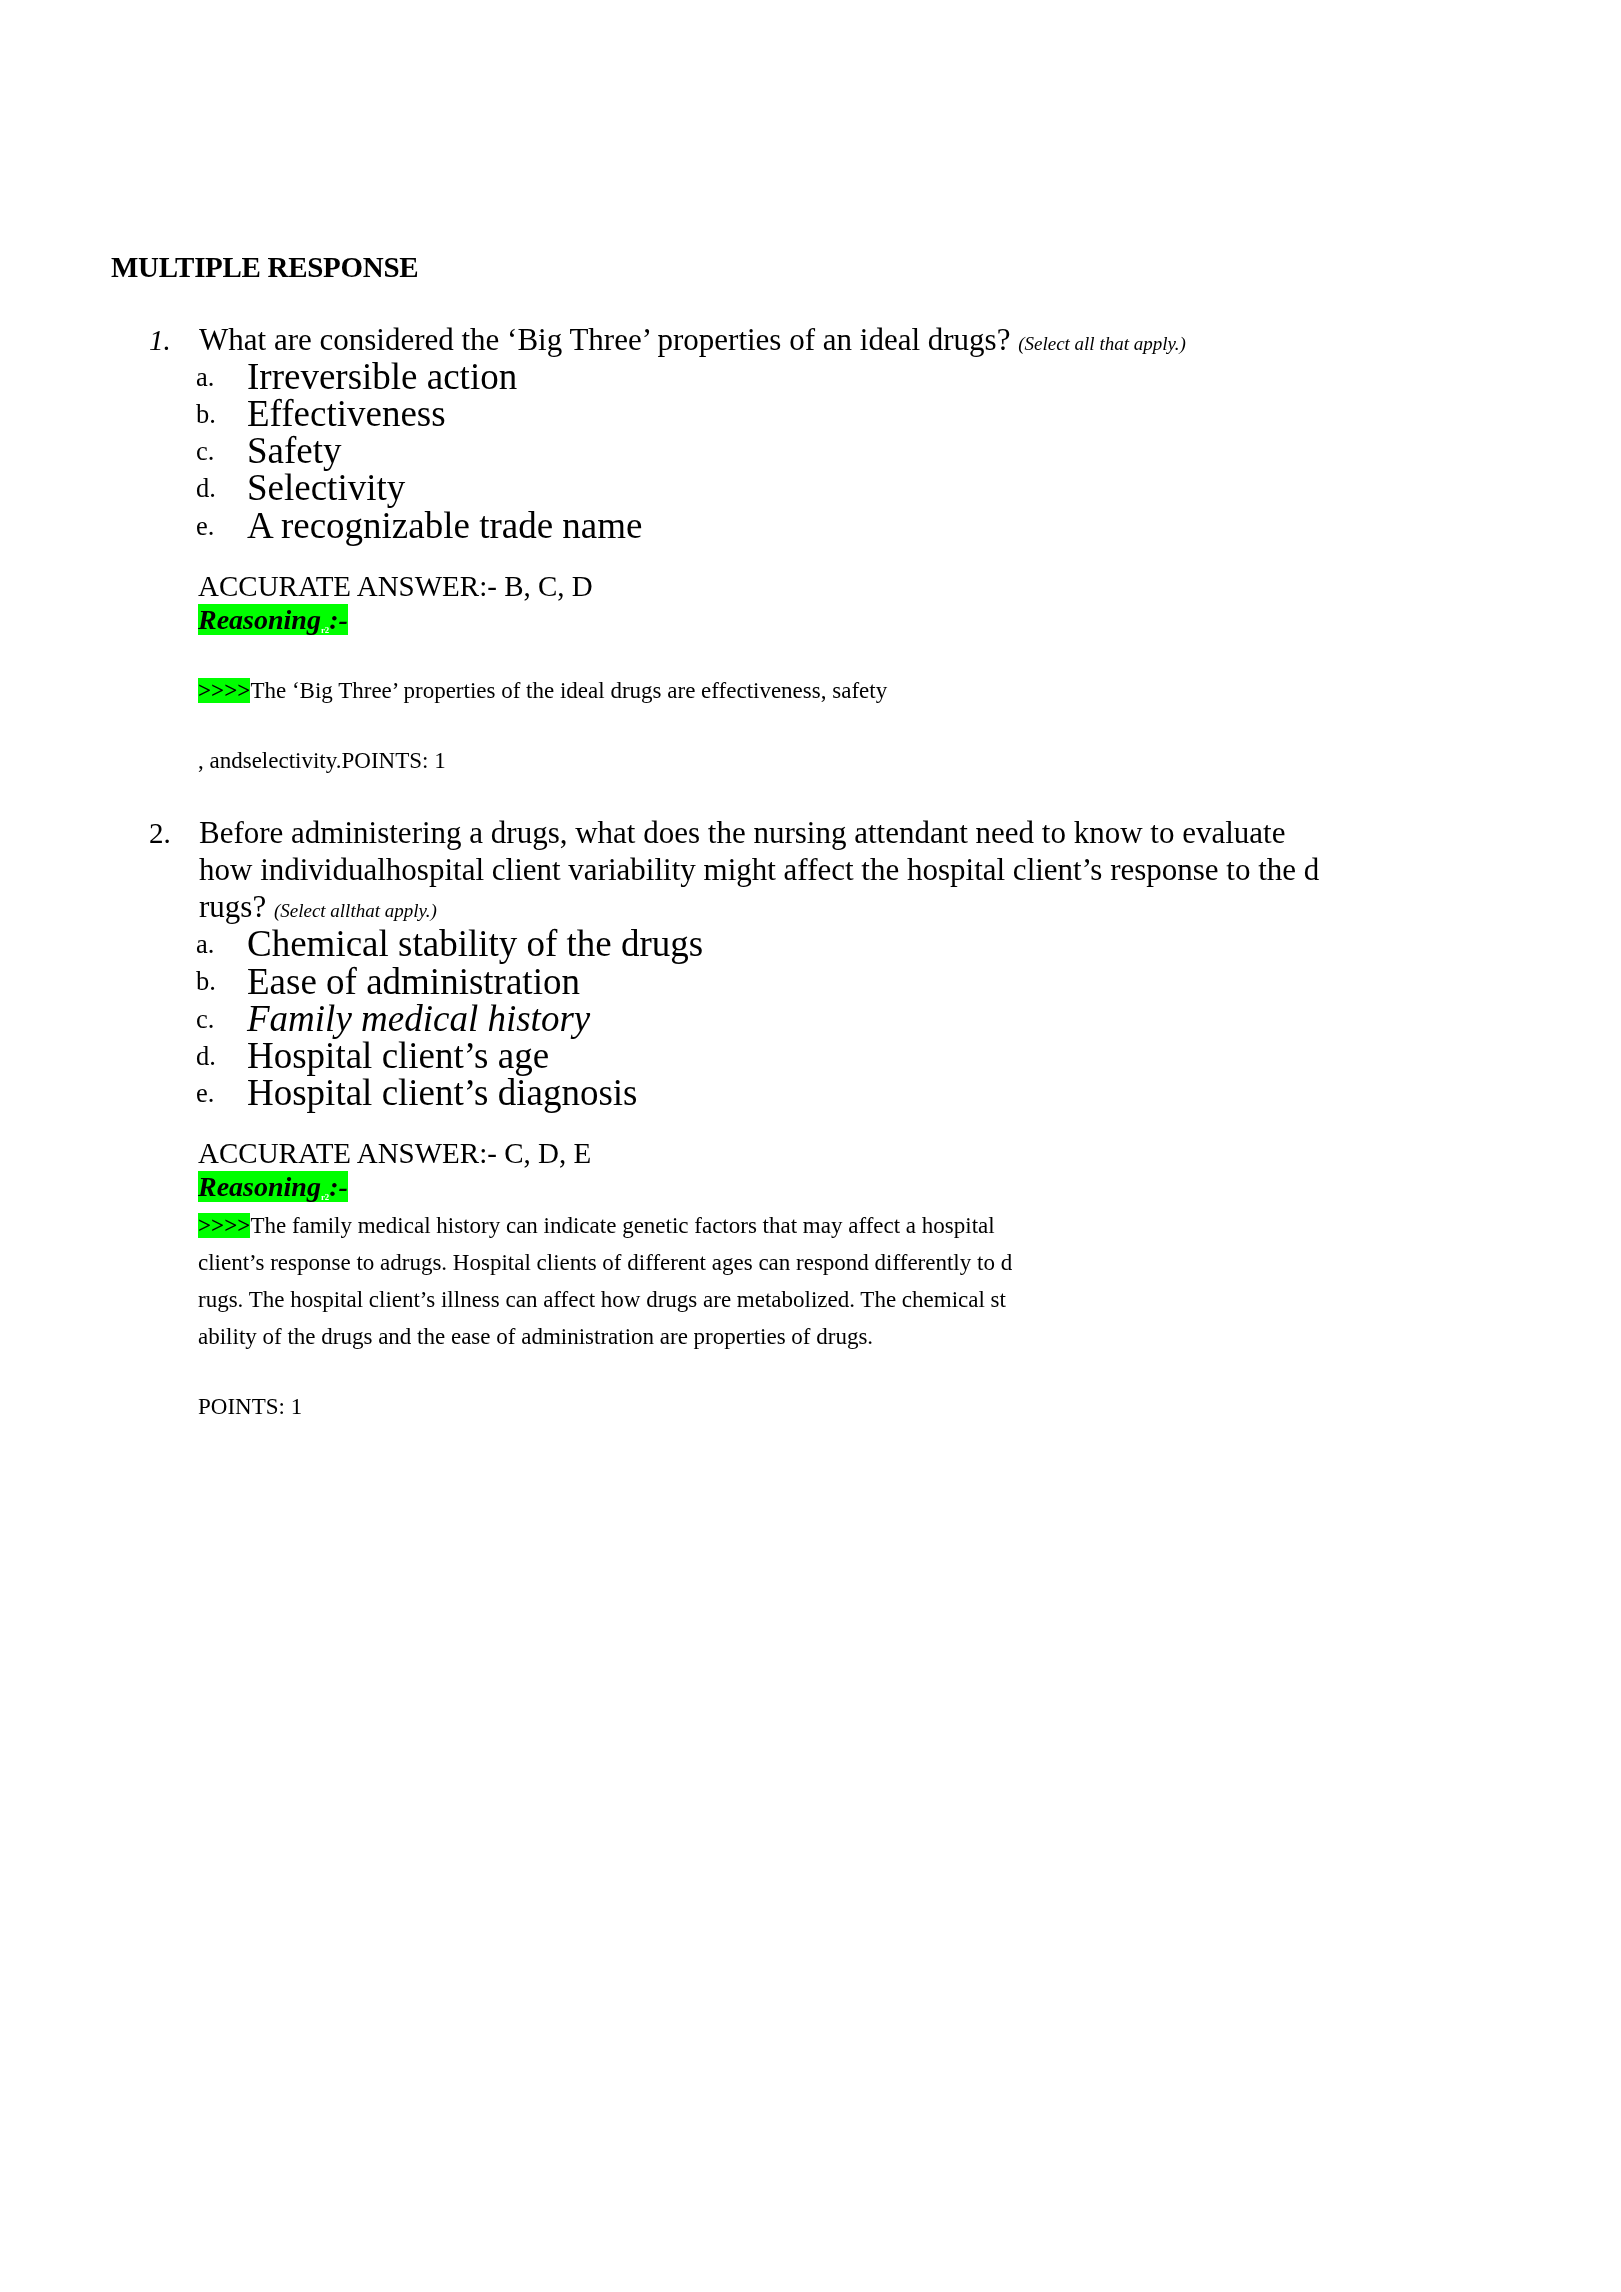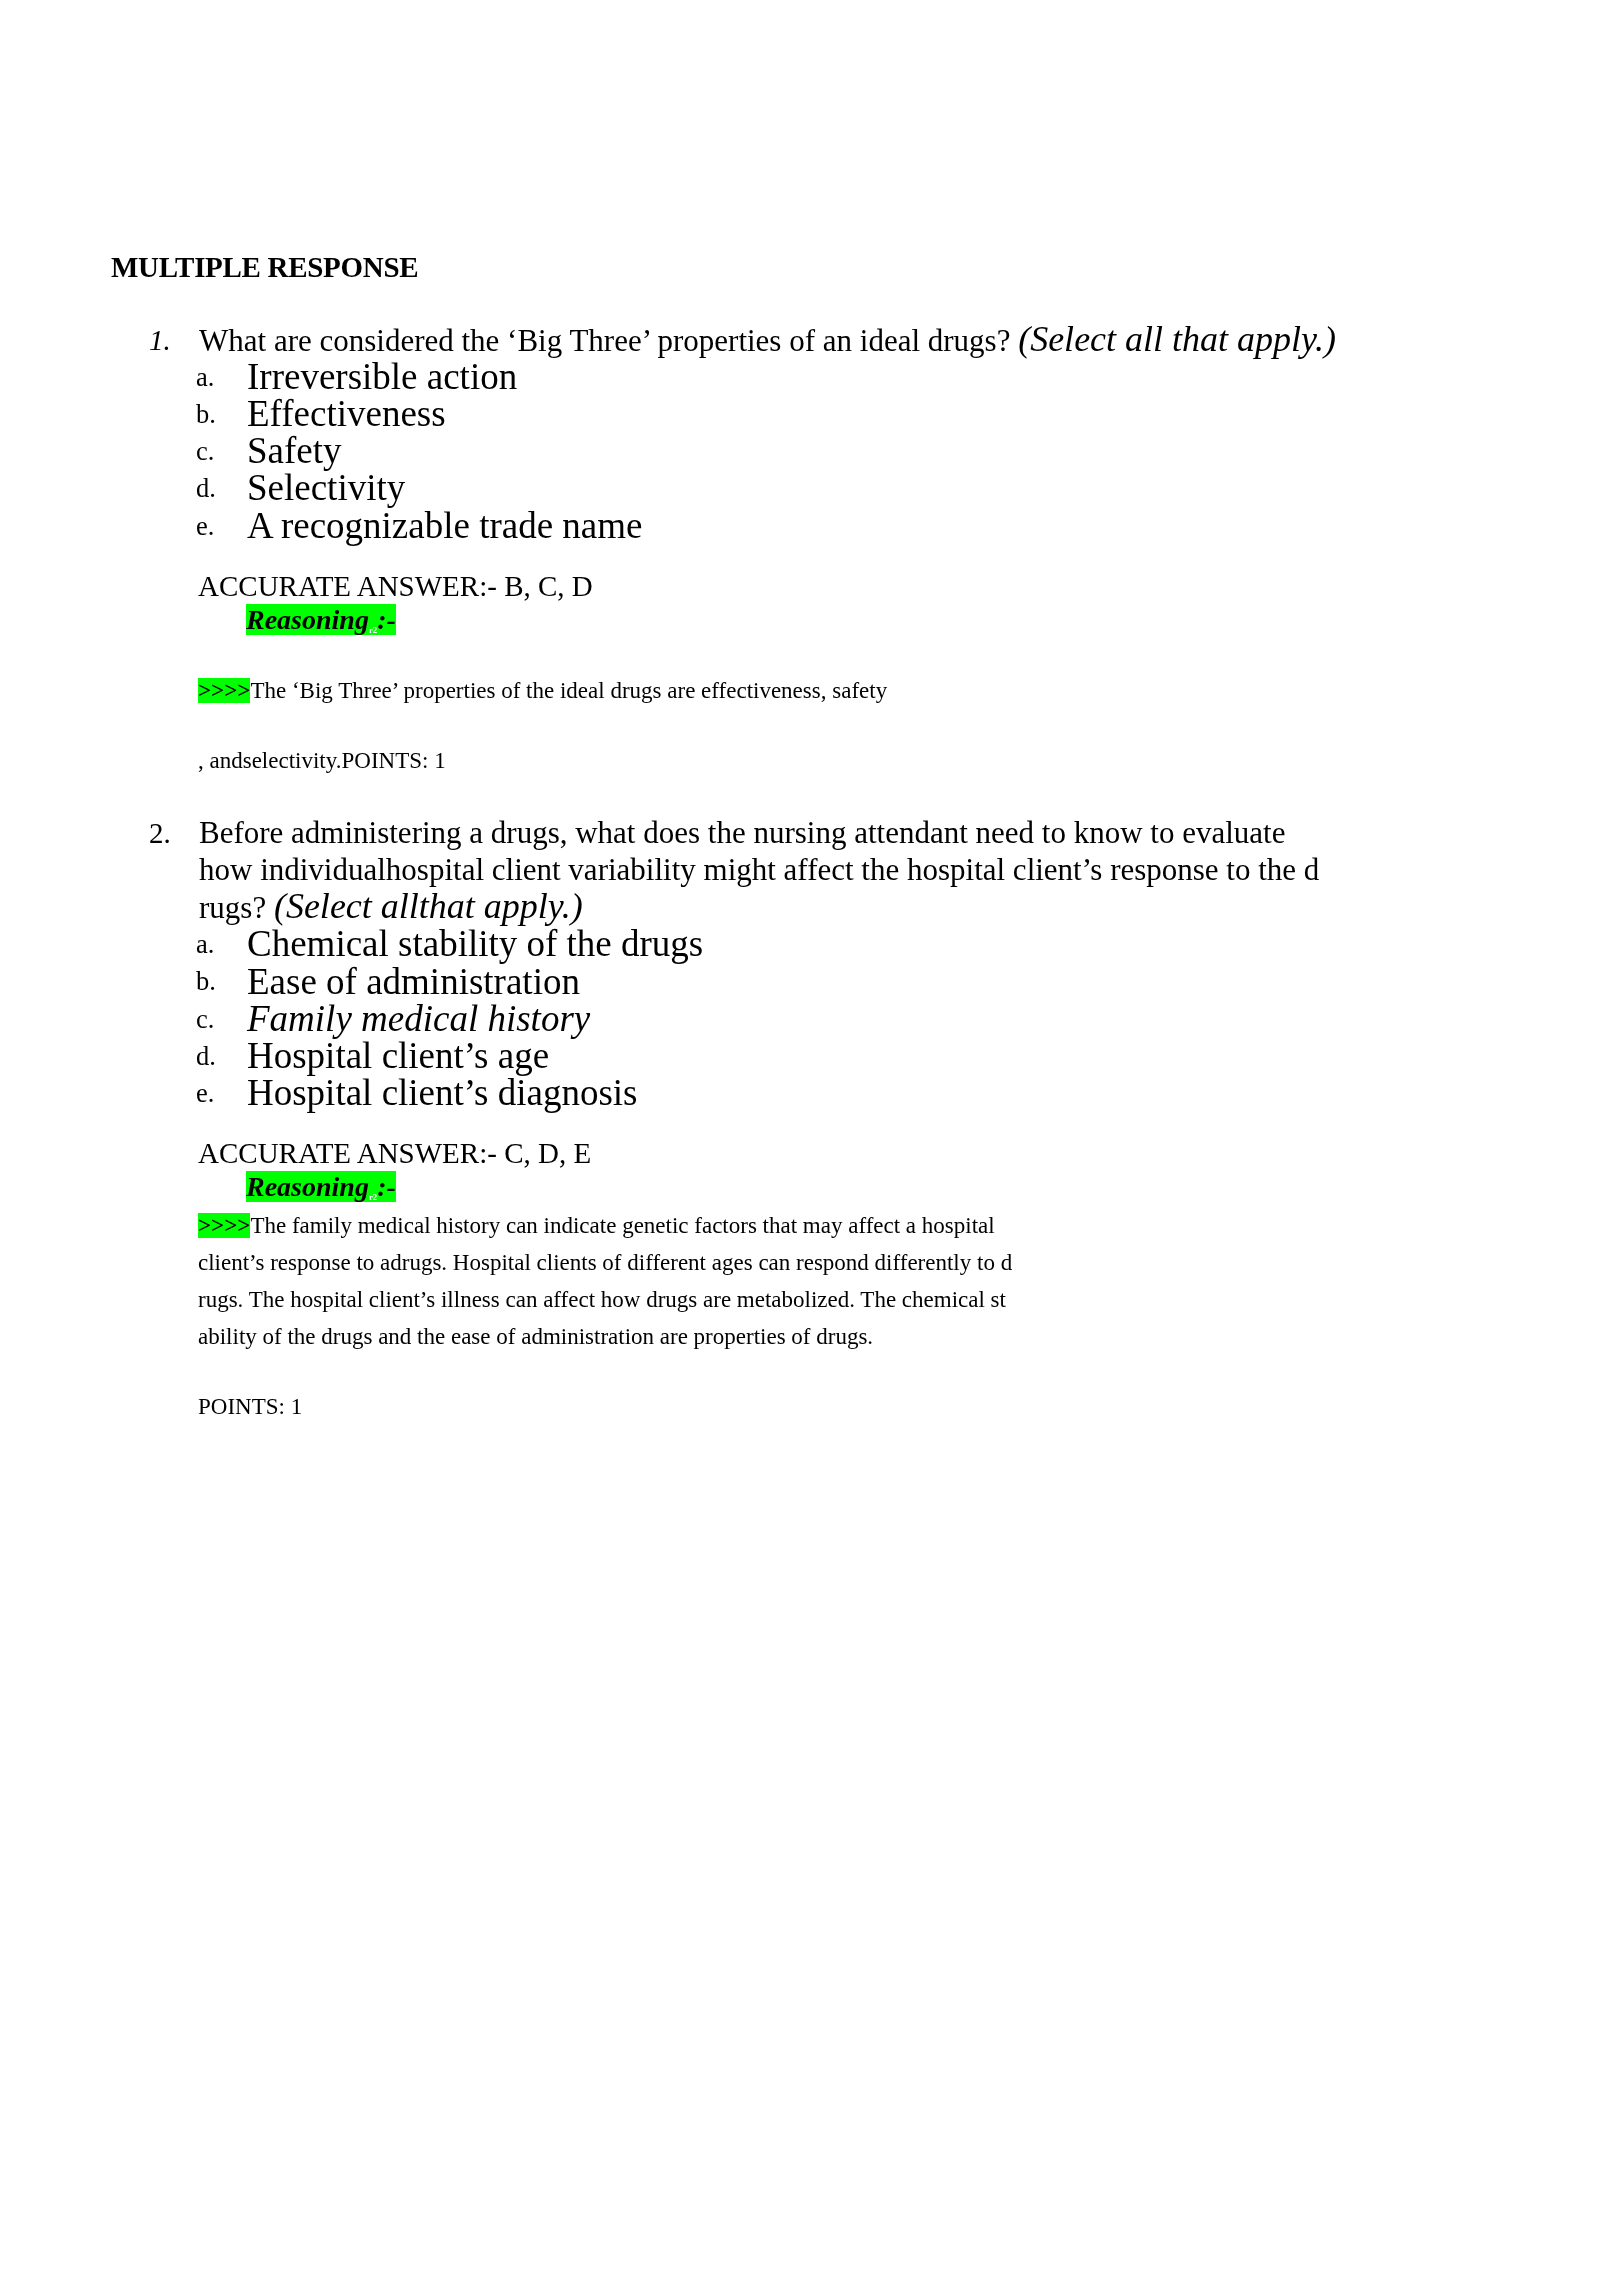--- a/index.html
+++ b/index.html
@@ -38,21 +38,21 @@
     font-size: 29px;
     line-height: 37px;
   }
   .qnum.italic { font-style: italic; }
   .qtext {
     left: 199px;
     font-size: 31px;
   }
   .qtext .ital {
     font-style: italic;
-    font-size: 36px;
+    font-size: 19px;
   }
   .opt-letter {
     position: absolute;
     left: 196px;
     font-size: 26.5px;
     line-height: 37px;
   }
   .opt-text {
     position: absolute;
     left: 247px;
@@ -66,21 +66,20 @@
   }
   .hl {
     background: #00ff00;
   }
   .reasoning {
     left: 198px;
     font-size: 28px;
     font-style: italic;
     font-weight: bold;
     line-height: 35px;
-    margin-left: 48px;
   }
   .reasoning .sub {
     font-size: 8.8px;
     color: #ffffff;
     font-style: normal;
     vertical-align: -3.9px;
   }
   .body-text {
     left: 198px;
     font-size: 23px;

